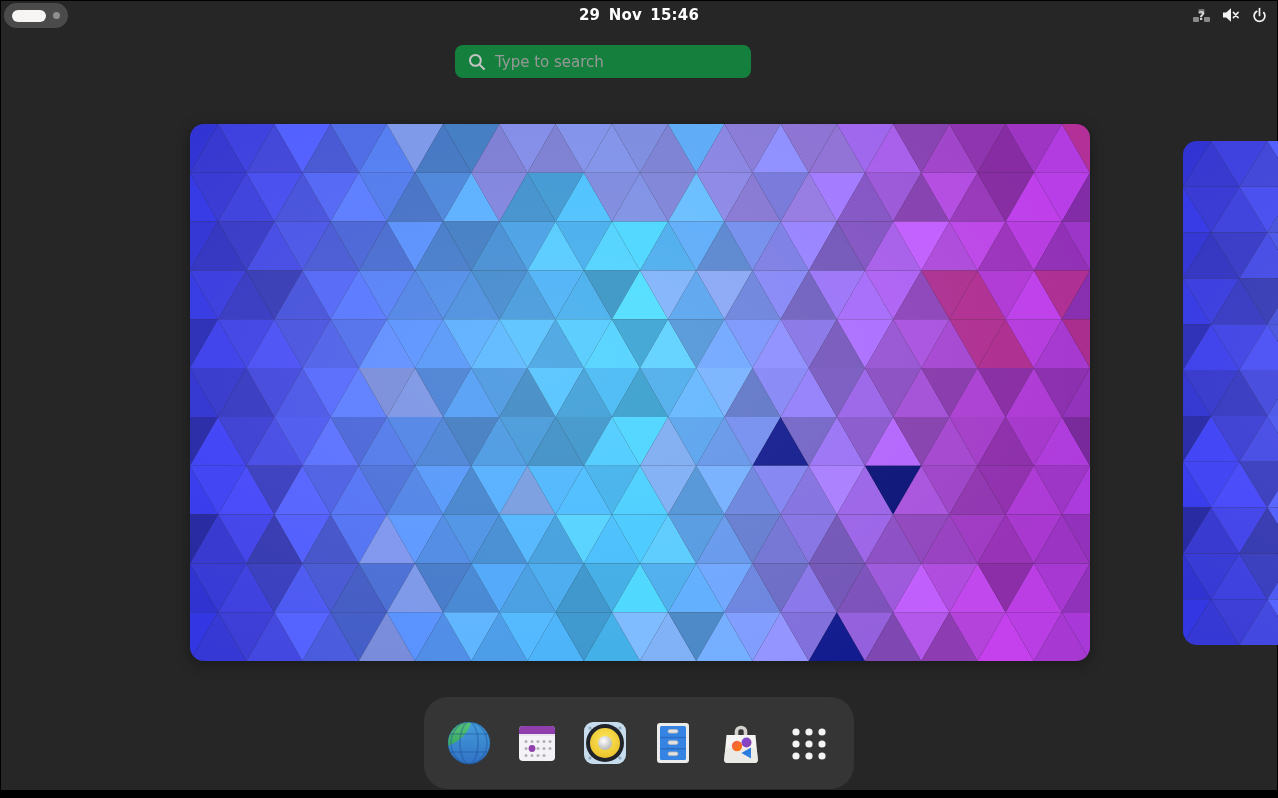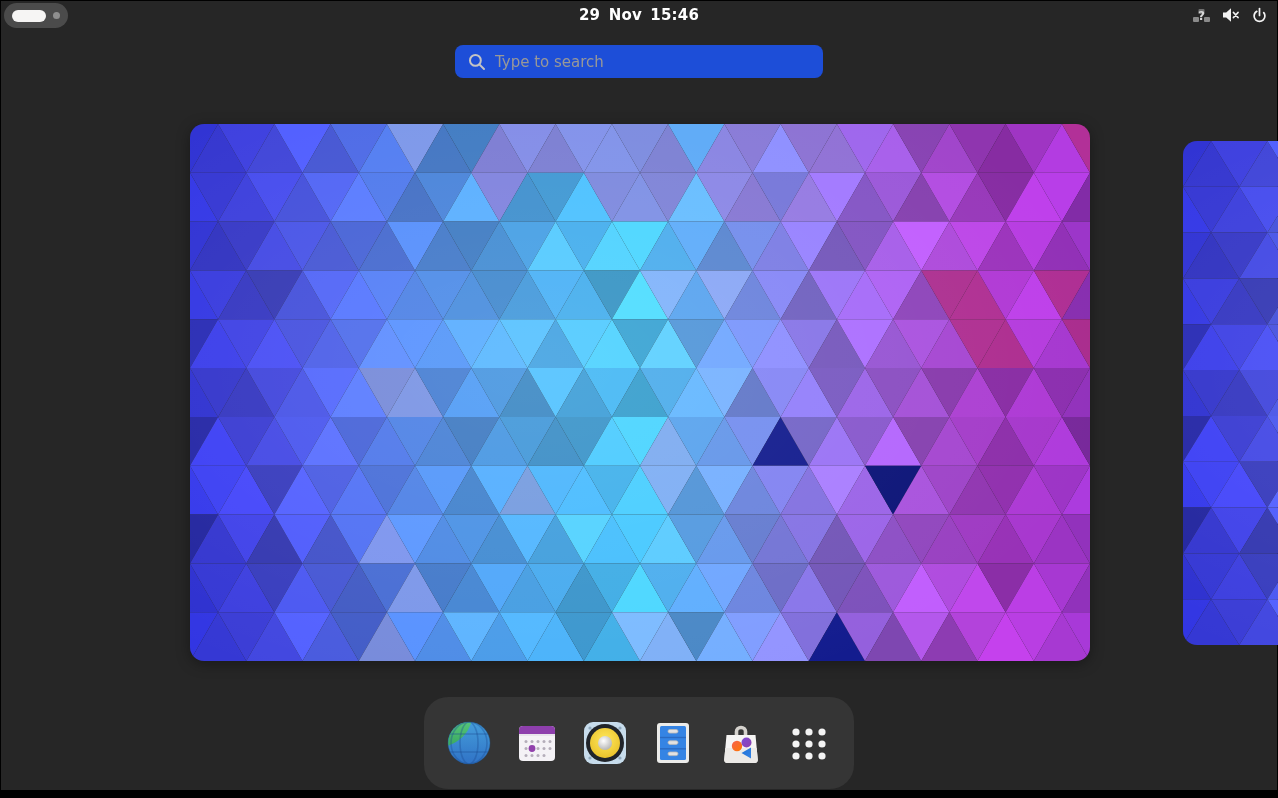--- a/index.html
+++ b/index.html
@@ -25,22 +25,22 @@
     color:#ffffff; font-size:15px; font-weight:bold; letter-spacing:.2px; word-spacing:3px;
     cursor:pointer;
   }
   .status-area {
     position:absolute; right:6px; top:0; height:30px;
     display:flex; align-items:center; gap:11px; cursor:pointer; padding:0 4px;
   }
   .status-area svg { display:block; }
   
   .search-wrap {
-    position:absolute; left:455px; top:45px; width:368px; height:33px;
-    background:#1d4ed8; border-radius:8px; display:flex; align-items:center;
+    position:absolute; left:455px; top:45px; width:296px; height:33px;
+    background:#15803d; border-radius:8px; display:flex; align-items:center;
   }
   .search-wrap svg { margin-left:13px; flex:0 0 auto; }
   .search-input {
     background:transparent; border:none; outline:none; color:#e6e6e6;
     font-size:15px; font-family:inherit; margin-left:9px; width:300px;
   }
   .search-input::placeholder { color:#989898; opacity:1; }
   
   .ws-preview-main {
     position:absolute; left:190px; top:124px; width:900px; height:537px;

